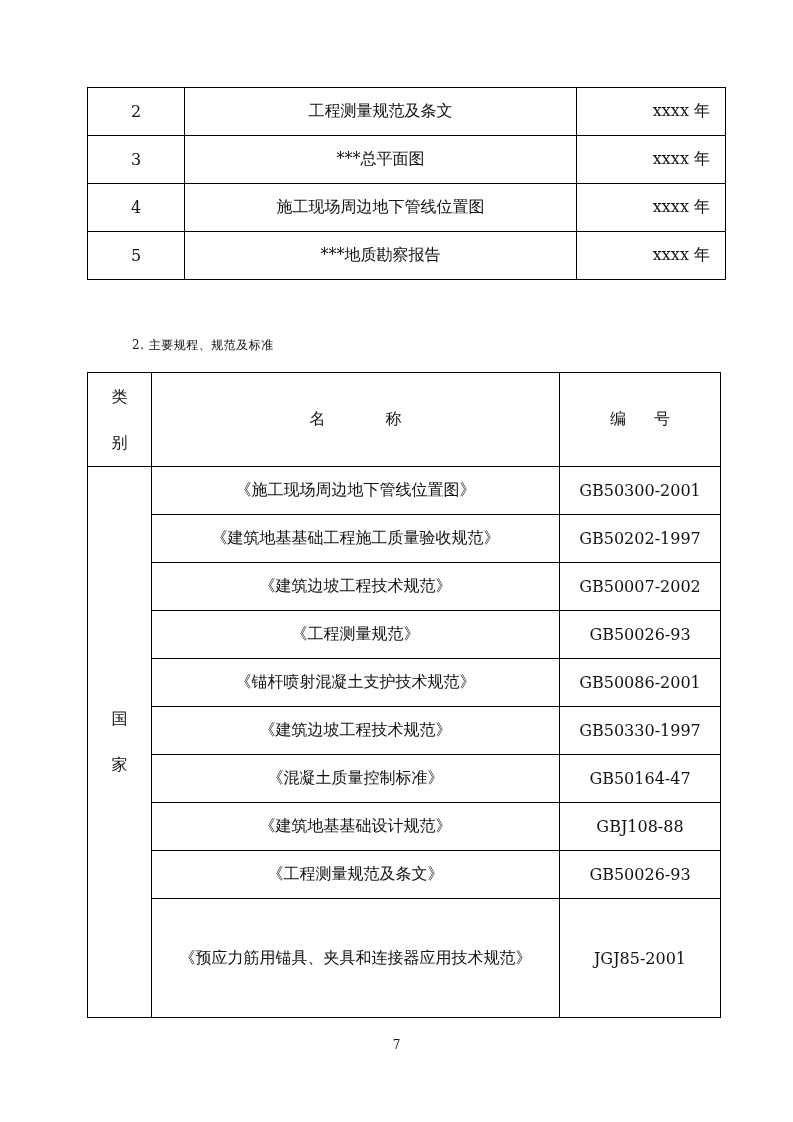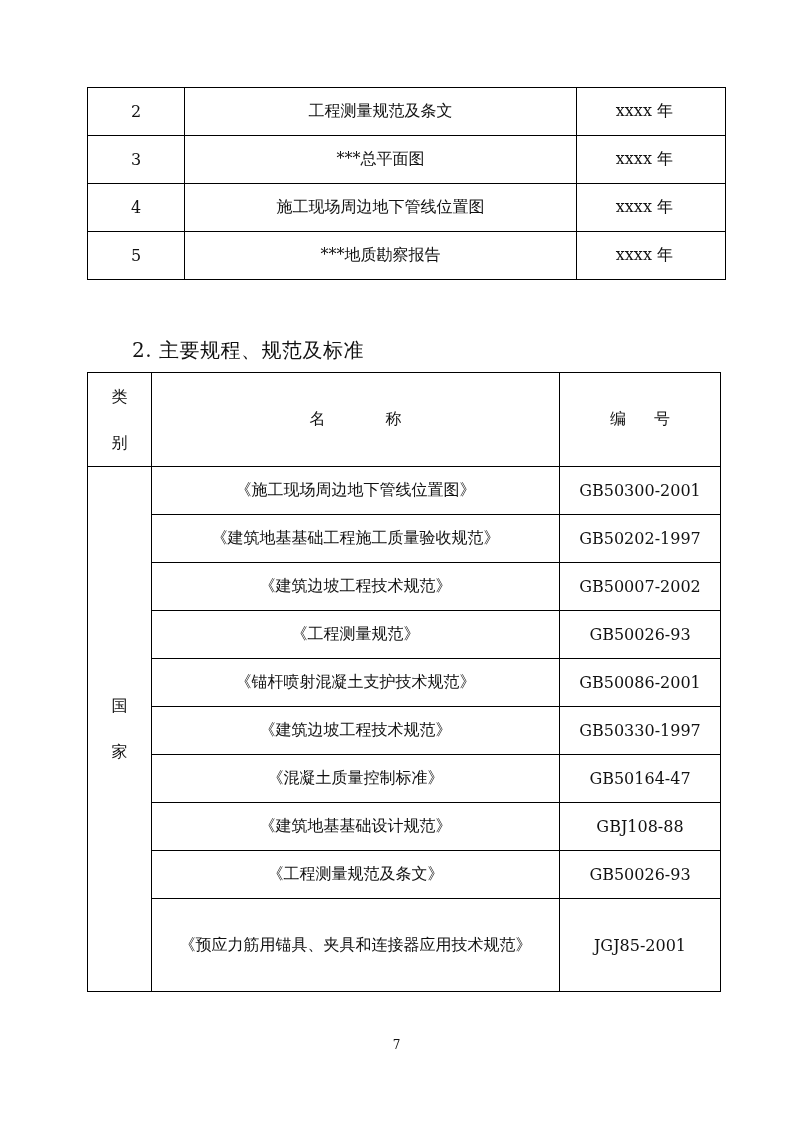--- a/index.html
+++ b/index.html
@@ -5,31 +5,31 @@
   html, body { margin: 0; padding: 0; background: #ffffff; }
   body {
     width: 793px; height: 1122px; position: relative; overflow: hidden;
     font-family: "DejaVu Serif", "Liberation Serif", serif;
     color: #111111;
   }
   table { border-collapse: collapse; position: absolute; table-layout: fixed; }
   td { border: 1px solid #000; padding: 0; text-align: center; vertical-align: middle; font-size: 16px; }
   .t1 { left: 87px; top: 87px; width: 638px; }
   .t1 td { height: 47px; }
-  .t1 .year { text-align: right; padding-right: 52px; }
+  .t1 .year { text-align: right; padding-right: 15px; }
   .t2 { left: 87px; top: 372px; width: 633px; }
   .t2 .hdr td { height: 93px; }
   .t2 .row td { height: 47px; }
   .t2 .row.tall td { height: 92px; }
   .vert { line-height: 46px; }
   .section-heading {
-    position: absolute; left: 132px; top: 337px; font-size: 20px; letter-spacing: 0.5px;
+    position: absolute; left: 132px; top: 337px; font-size: 12px; letter-spacing: 0.5px;
   }
   .page-num { position: absolute; left: 0; width: 793px; top: 1038px; text-align: center; font-size: 12px; }
-  .name-cell { line-height: 46px; padding: 0 6px !important; text-align: center; }
+  .name-cell { line-height: 46px; padding: 13px 6px !important; text-align: center; }
   .sp { display: inline-block; width: 60px; }
   .sp2 { display: inline-block; width: 28px; }
 </style>
 </head>
 <body>
 
 <table class="t1">
   <colgroup>
       <col style="width:97px">
       <col style="width:392px">

